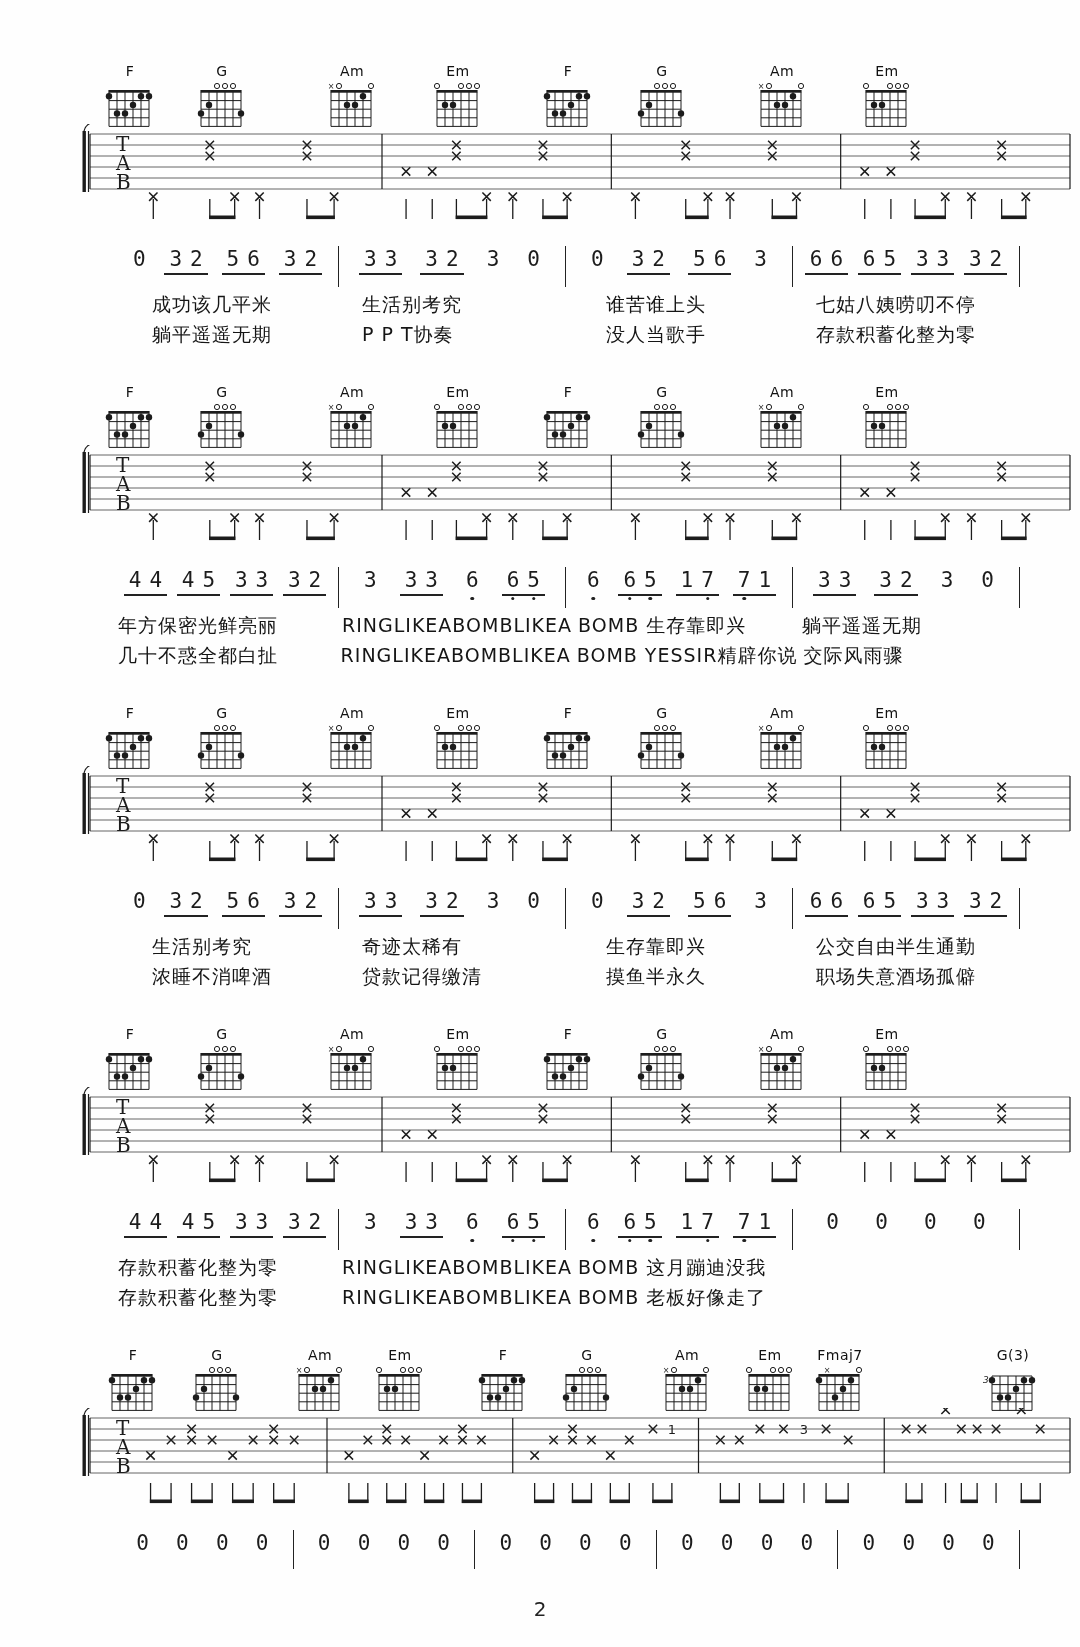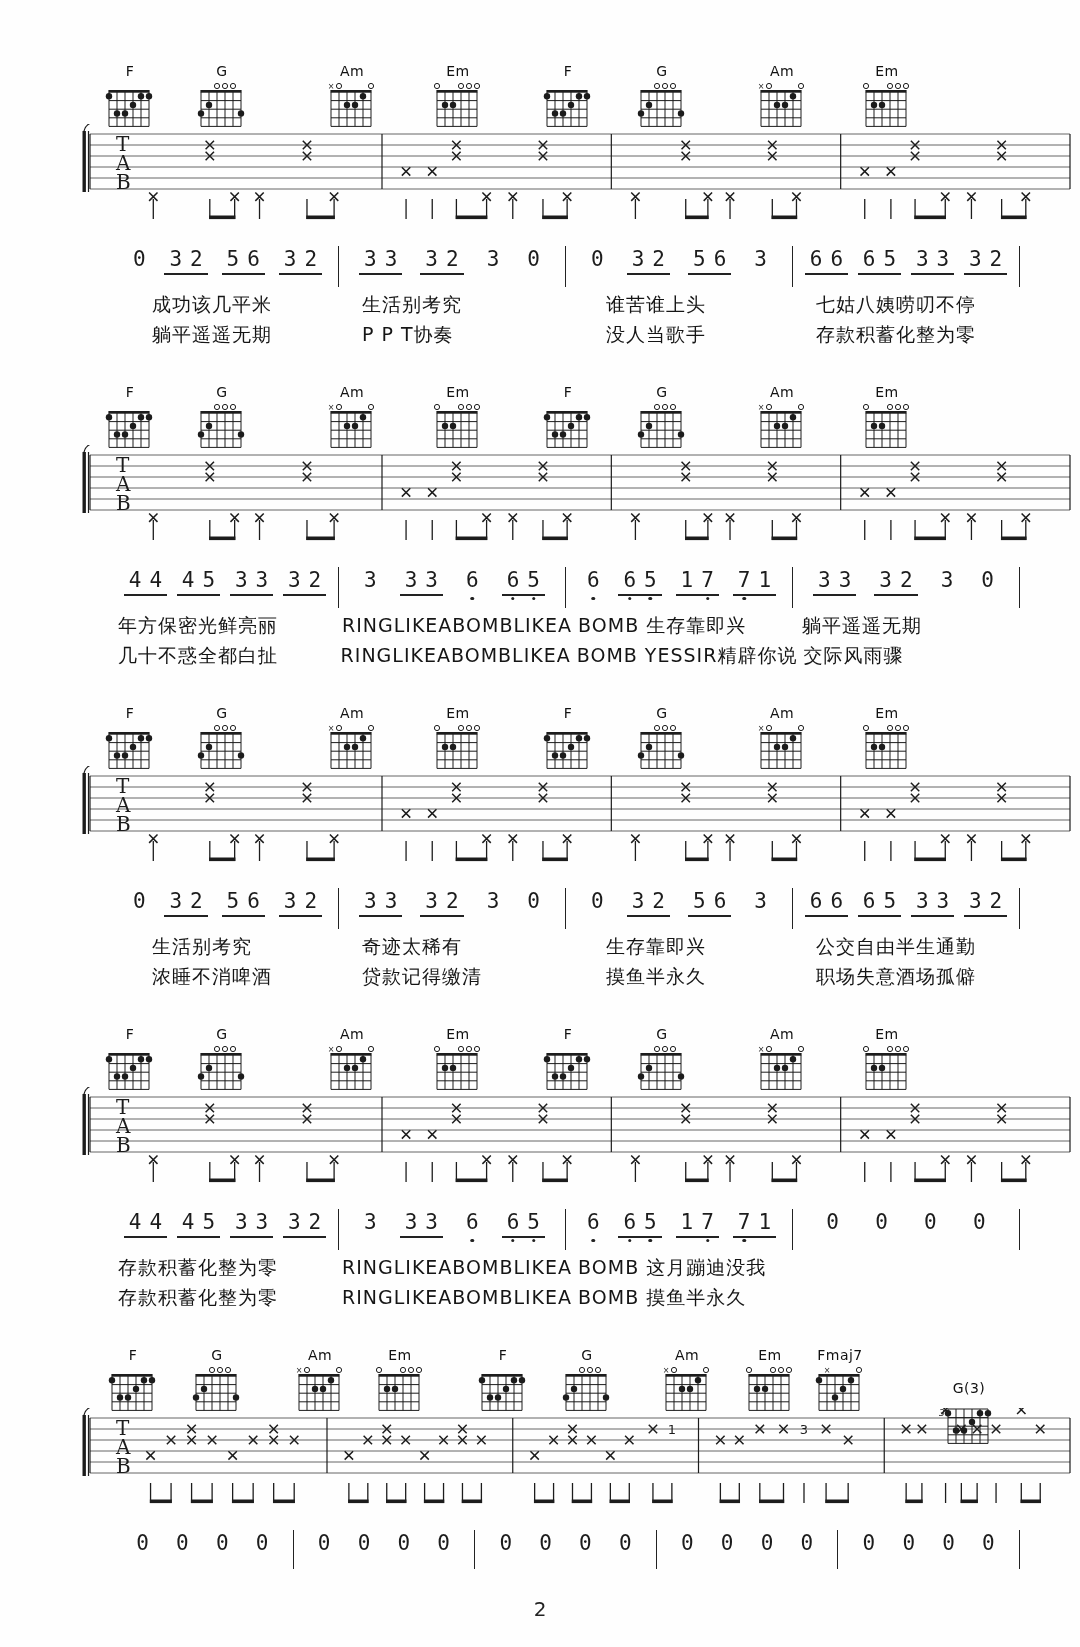--- a/index.html
+++ b/index.html
@@ -1451,21 +1451,21 @@
         </div>
         <div class="lyric-line">
           <div class="seg">存款积蓄化整为零</div>
           <div class="seg">RINGLIKEABOMBLIKEA</div>
           <div class="seg">BOMB 这月蹦迪没我</div>
           <div class="seg"></div>
         </div>
         <div class="lyric-line">
           <div class="seg">存款积蓄化整为零</div>
           <div class="seg">RINGLIKEABOMBLIKEA</div>
-          <div class="seg">BOMB 摸鱼半永久</div>
+          <div class="seg">BOMB 老板好像走了</div>
           <div class="seg"></div>
         </div>
       </div>
       <div class="system">
         <div class="chord-row">
           <div class="chord" style="left: 61px;">
             <div class="chord-name">F</div>
             <div><svg width="64" height="52" viewBox="0 0 64 52">
                 <line x1="11" y1="13" x2="11" y2="47.4" stroke="#1c1c1c" stroke-width="1"></line>
                 <line x1="19" y1="13" x2="19" y2="47.4" stroke="#1c1c1c" stroke-width="1"></line>
@@ -1664,21 +1664,21 @@
                 <line x1="11" y1="47.4" x2="51" y2="47.4" stroke="#1c1c1c" stroke-width="1"></line>
                 <rect x="10.4" y="11" width="41.2" height="2.4" fill="#1c1c1c"></rect>
                 <text x="19" y="9.5" font-size="8" text-anchor="middle" fill="#1c1c1c">×</text>
                 <circle cx="51" cy="7" r="2.6" fill="none" stroke="#1c1c1c" stroke-width="1"></circle>
                 <circle cx="11" cy="17.3" r="3.2" fill="#1c1c1c"></circle>
                 <circle cx="43" cy="17.3" r="3.2" fill="#1c1c1c"></circle>
                 <circle cx="35" cy="25.9" r="3.2" fill="#1c1c1c"></circle>
                 <circle cx="27" cy="34.5" r="3.2" fill="#1c1c1c"></circle>
               </svg></div>
           </div>
-          <div class="chord" style="left: 897px; margin-top: 33px;">
+          <div class="chord" style="left: 941px;">
             <div class="chord-name">G(3)</div>
             <div><svg width="64" height="52" viewBox="0 0 64 52">
                 <line x1="11" y1="13" x2="11" y2="47.4" stroke="#1c1c1c" stroke-width="1"></line>
                 <line x1="19" y1="13" x2="19" y2="47.4" stroke="#1c1c1c" stroke-width="1"></line>
                 <line x1="27" y1="13" x2="27" y2="47.4" stroke="#1c1c1c" stroke-width="1"></line>
                 <line x1="35" y1="13" x2="35" y2="47.4" stroke="#1c1c1c" stroke-width="1"></line>
                 <line x1="43" y1="13" x2="43" y2="47.4" stroke="#1c1c1c" stroke-width="1"></line>
                 <line x1="51" y1="13" x2="51" y2="47.4" stroke="#1c1c1c" stroke-width="1"></line>
                 <line x1="11" y1="13" x2="51" y2="13" stroke="#1c1c1c" stroke-width="1"></line>
                 <line x1="11" y1="21.6" x2="51" y2="21.6" stroke="#1c1c1c" stroke-width="1"></line>

